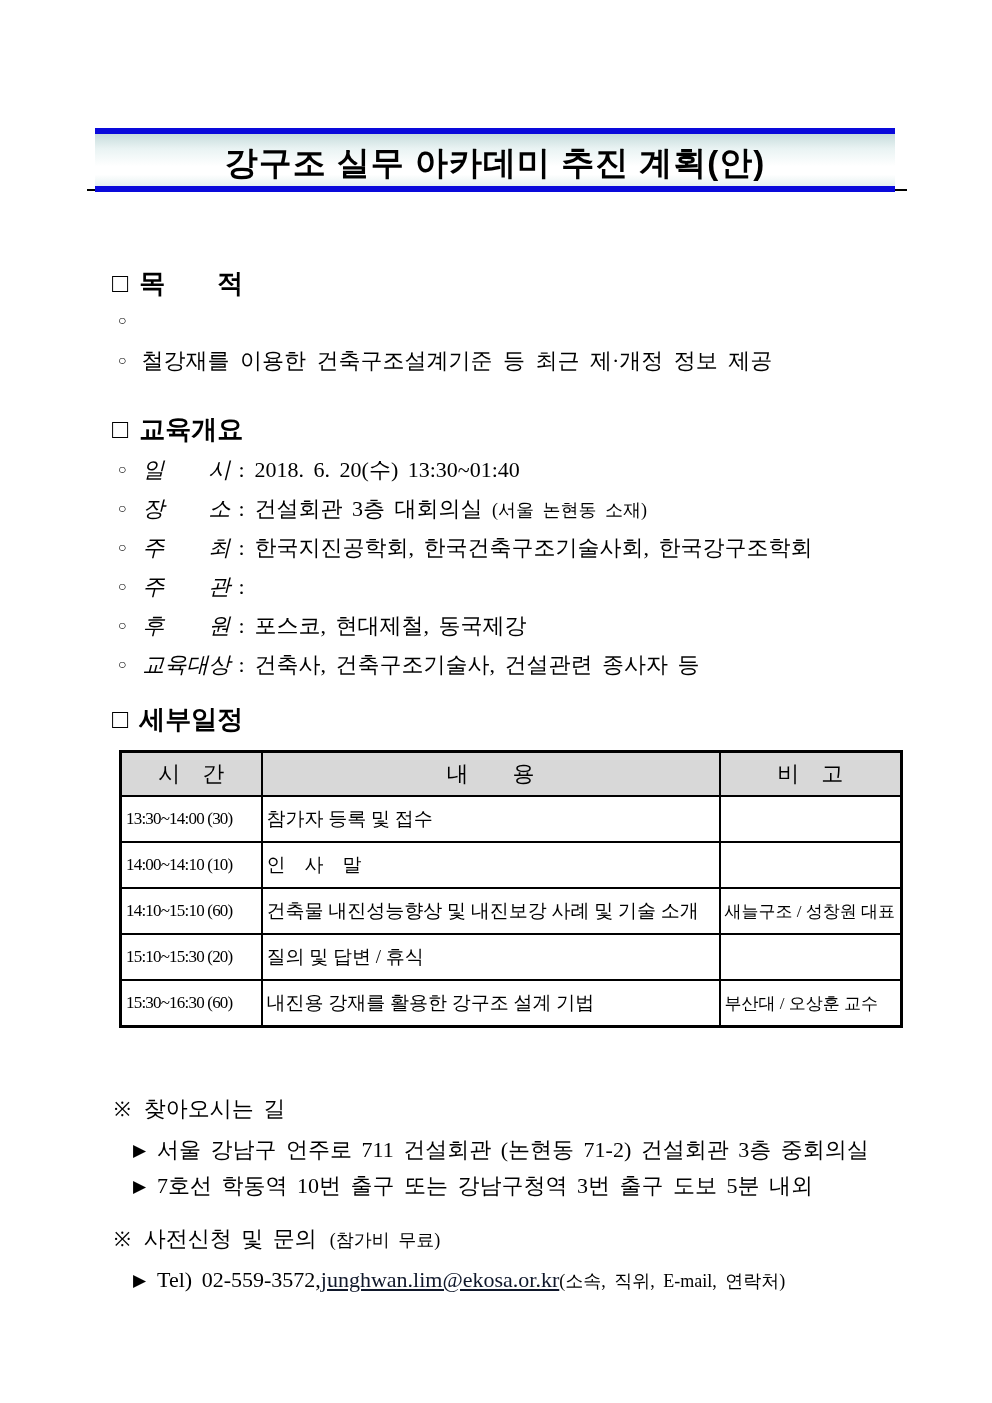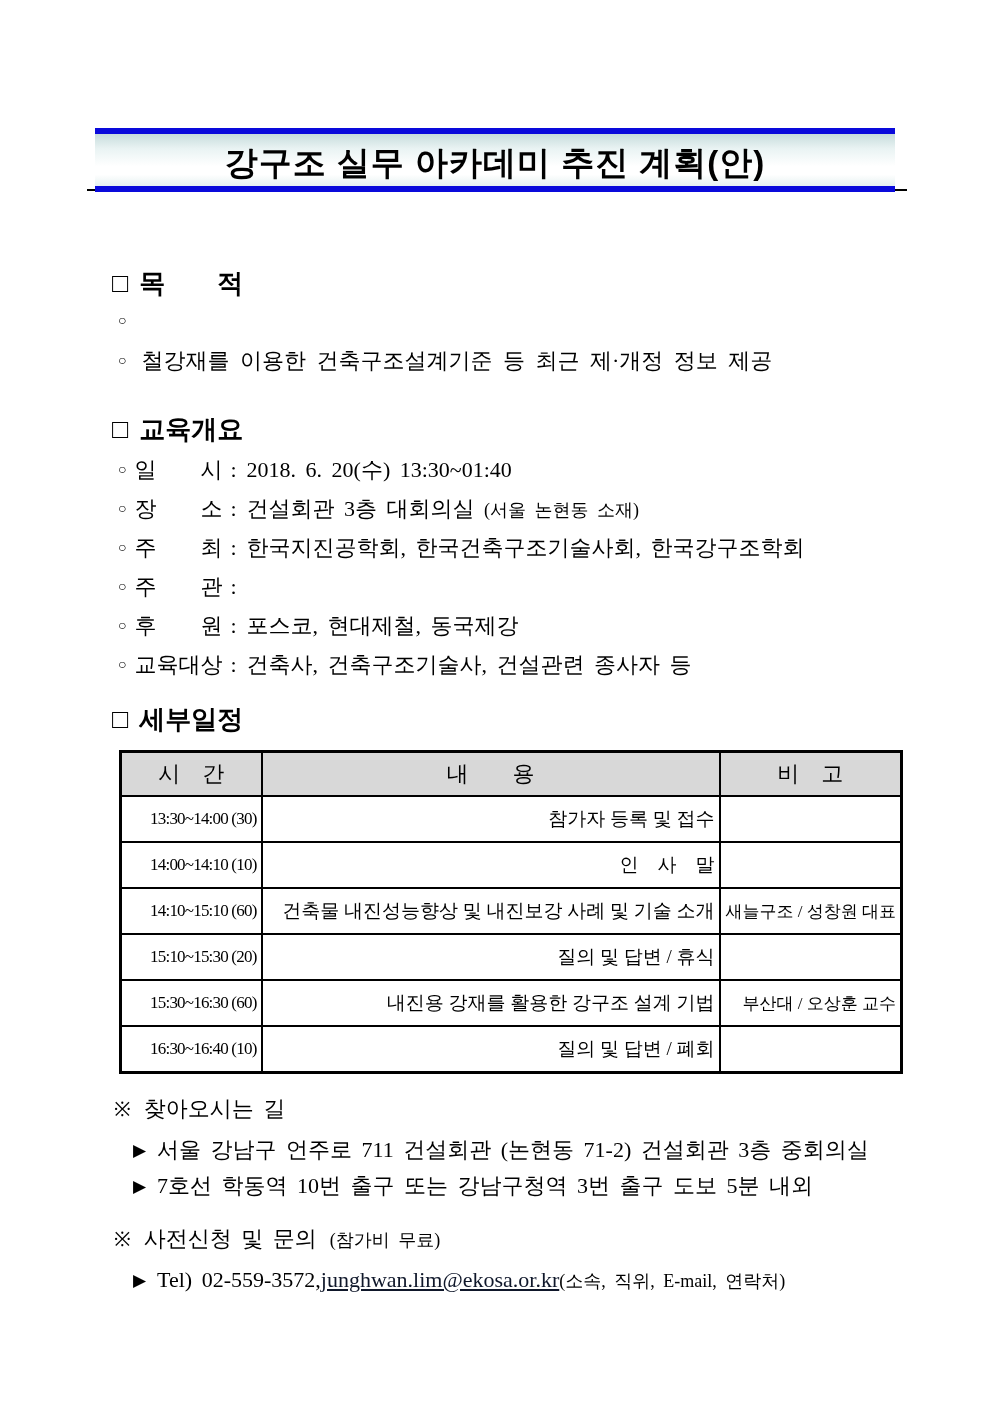--- a/index.html
+++ b/index.html
@@ -38,35 +38,35 @@
   .bullet-item {
     display:flex; align-items:baseline; gap:15px;
     font-size:22px; line-height:37px; word-spacing:5px;
   }
   .obul { font-size:14px; line-height:37px; transform:translateY(-3px); }
 
   
   .ov-list { position:absolute; left:118px; }
   .ov-item { display:flex; align-items:baseline; font-size:22px; line-height:36px; }
   .ov-item .obul { line-height:36px; }
-  .olabel { display:inline-block; margin-left:8px; white-space:nowrap; }
+  .olabel { display:inline-block; margin-left:16px; white-space:nowrap;font-style:italic; }
   .osep { margin:0 10px 0 8px; }
   .oval { word-spacing:4px; white-space:nowrap; }
   .small { font-size:18px; }
 
   
   .sched { position:absolute; left:112px; top:750px;padding-left:7px; }
   table { border-collapse:collapse; table-layout:fixed; width:784px; background:#fff; }
   th, td { border:2px solid #000; padding:0 4px; overflow:hidden; }
   table { border:3px solid #000; }
   th {
     background:#d8d8d8; height:42px; font-weight:400; font-size:22px;
     text-align:center; white-space:nowrap;
   }
-  td { height:44px; text-align:right; white-space:nowrap; }
+  td { height:44px; text-align:left; white-space:nowrap; }
   td.time { font-size:17px; letter-spacing:-0.8px; }
   td.content { font-size:19px; }
   td.remark { font-size:17px; }
 
   
   .note-heading {
     position:absolute; left:114px; display:flex; align-items:baseline; gap:13px;
     font-size:22px; line-height:34px; word-spacing:4px; white-space:nowrap;
   }
   .refmark { font-size:20px; }
@@ -181,25 +181,20 @@
         <tr>
           <td class="time">15:10~15:30 (20)</td>
           <td class="content">질의 및 답변 / 휴식</td>
           <td class="remark"></td>
         </tr>
         <tr>
           <td class="time">15:30~16:30 (60)</td>
           <td class="content">내진용 강재를 활용한 강구조 설계 기법</td>
           <td class="remark">부산대 / 오상훈 교수</td>
         </tr>
-        <tr>
-          <td class="time">16:30~16:40 (10)</td>
-          <td class="content">질의 및 답변 / 폐회</td>
-          <td class="remark"></td>
-        </tr>
       </tbody>
     </table>
   </div>
 
   <div class="note-heading" style="top:1092px;">
     <span class="refmark">※</span>
     <span>찾아오시는 길</span>
   </div>
   <div class="sub-line" style="top:1132px;">
     <span class="arrow">▶</span>

